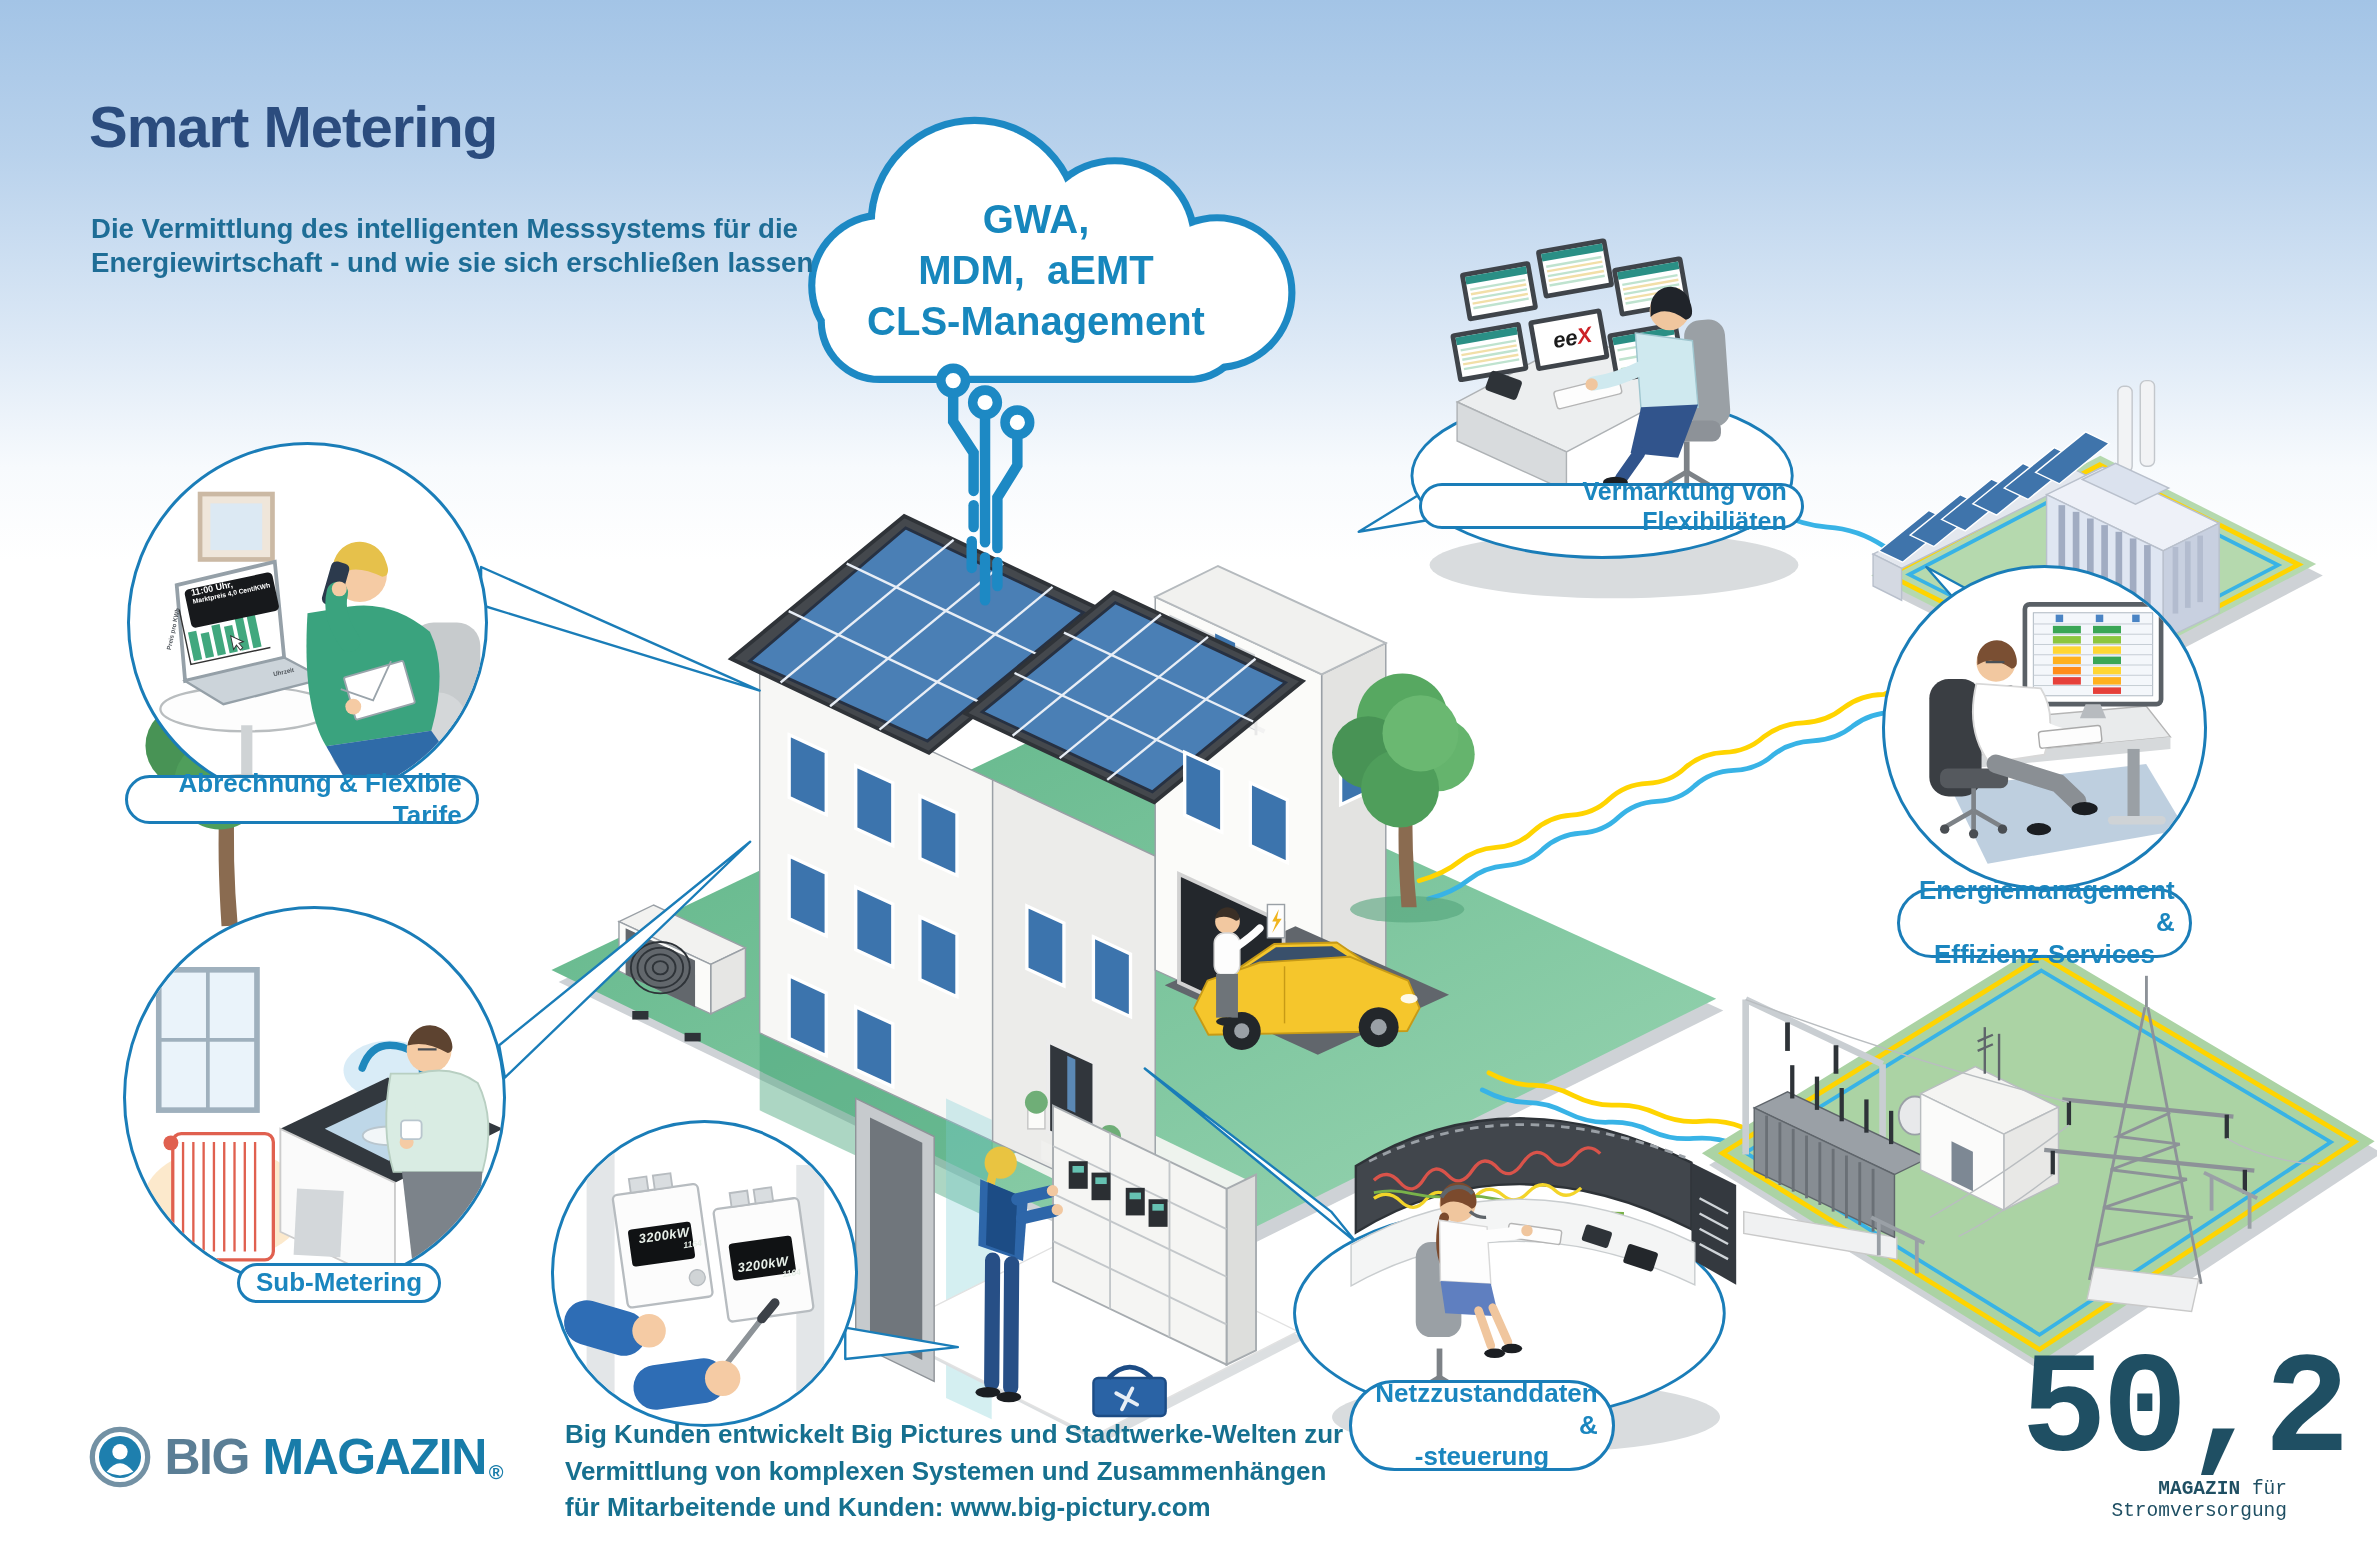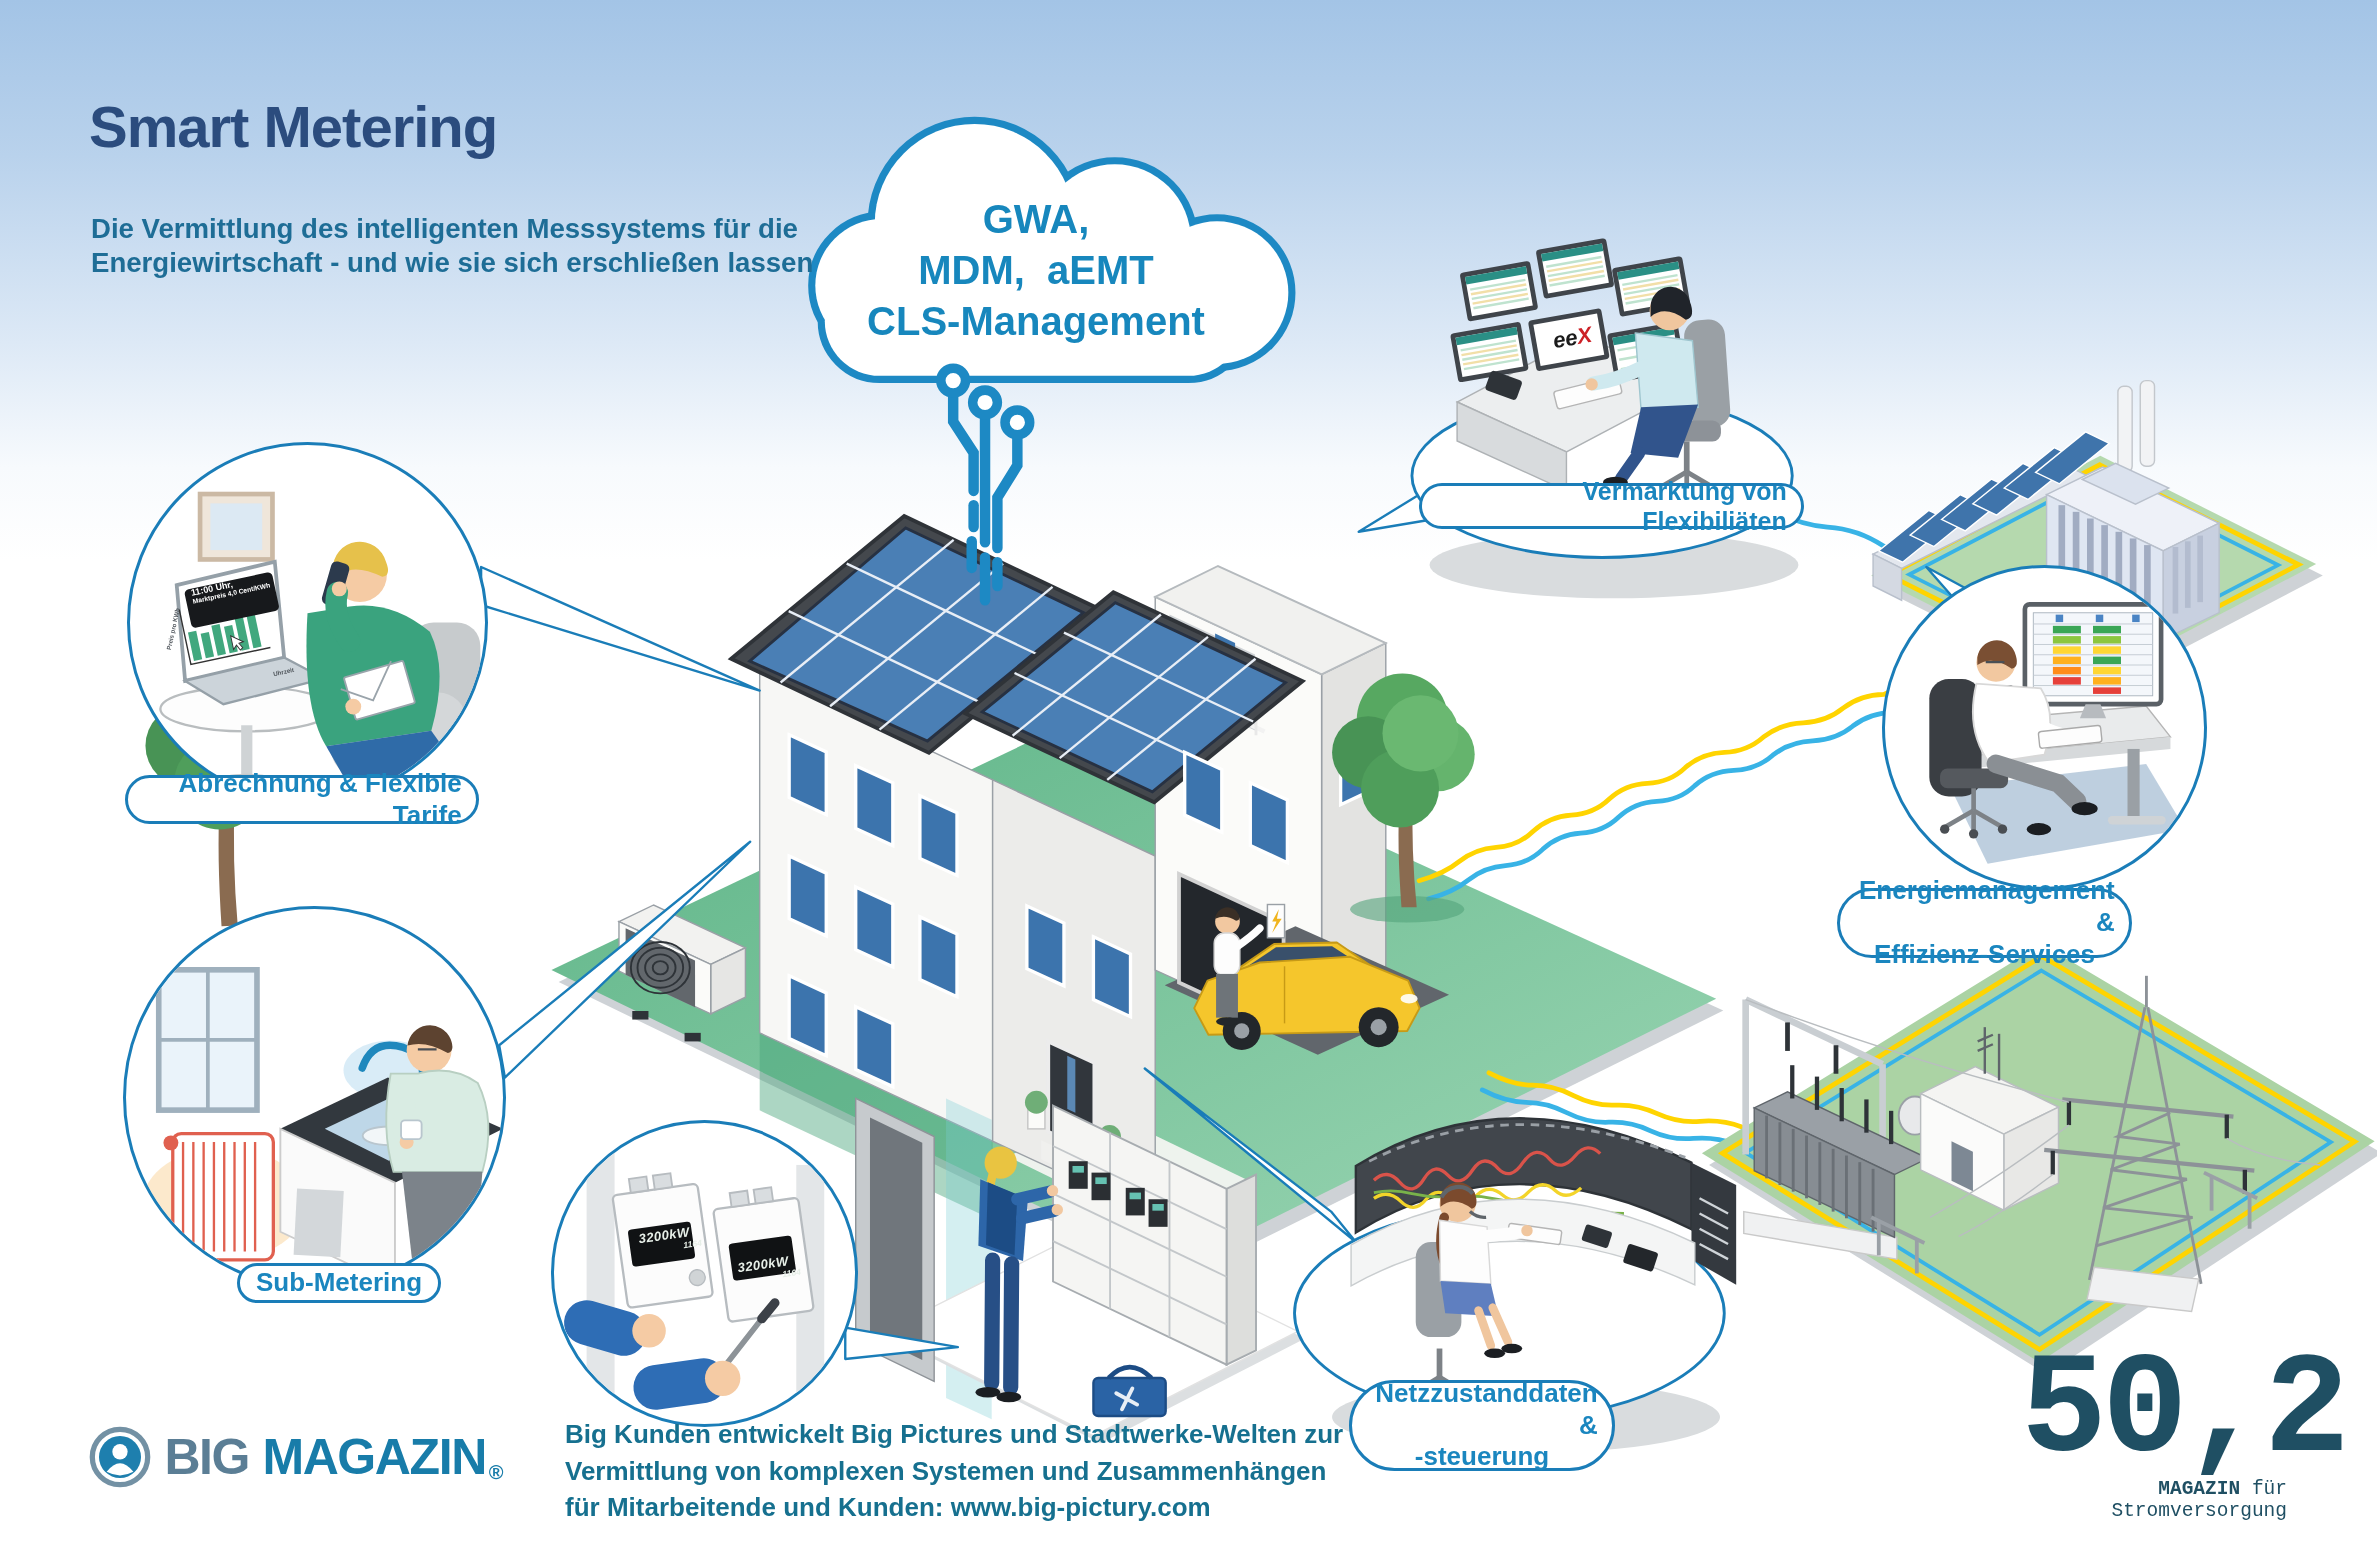--- a/index.html
+++ b/index.html
@@ -780,21 +780,21 @@
 
 <div class="pill" style="left:125px;top:775px;width:354px;height:49px">
   <div>Abrechnung &amp; Flexible Tarife</div>
 </div>
 <div class="pill" style="left:237px;top:1263px;width:204px;height:40px">
   <div>Sub-Metering</div>
 </div>
 <div class="pill" style="left:1419px;top:483px;width:385px;height:46px;font-size:25px">
   <div>Vermarktung von Flexibiliäten</div>
 </div>
-<div class="pill" style="left:1837px;top:888px;width:295px;height:70px;border-radius:48px">
+<div class="pill" style="left:1897px;top:888px;width:295px;height:70px;border-radius:48px">
   <div>Energiemanagement &amp;</div>
   <div>Effizienz-Services</div>
 </div>
 <div class="pill" style="left:1349px;top:1380px;width:266px;height:91px;border-radius:48px">
   <div>Netzzustanddaten &amp;</div>
   <div>-steuerung</div>
 </div>
 
 <div class="abs brandrow" style="left:88px;top:1425px;z-index:40">
   <svg width="64" height="64" viewBox="0 0 134 134">

